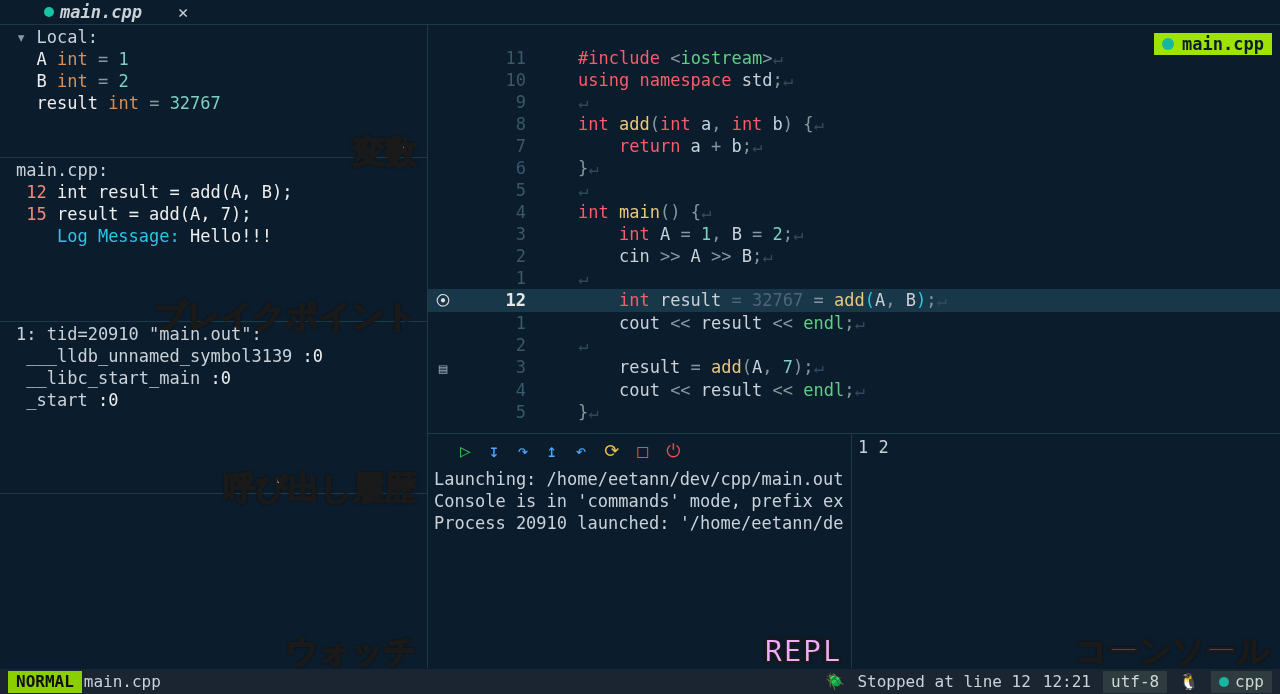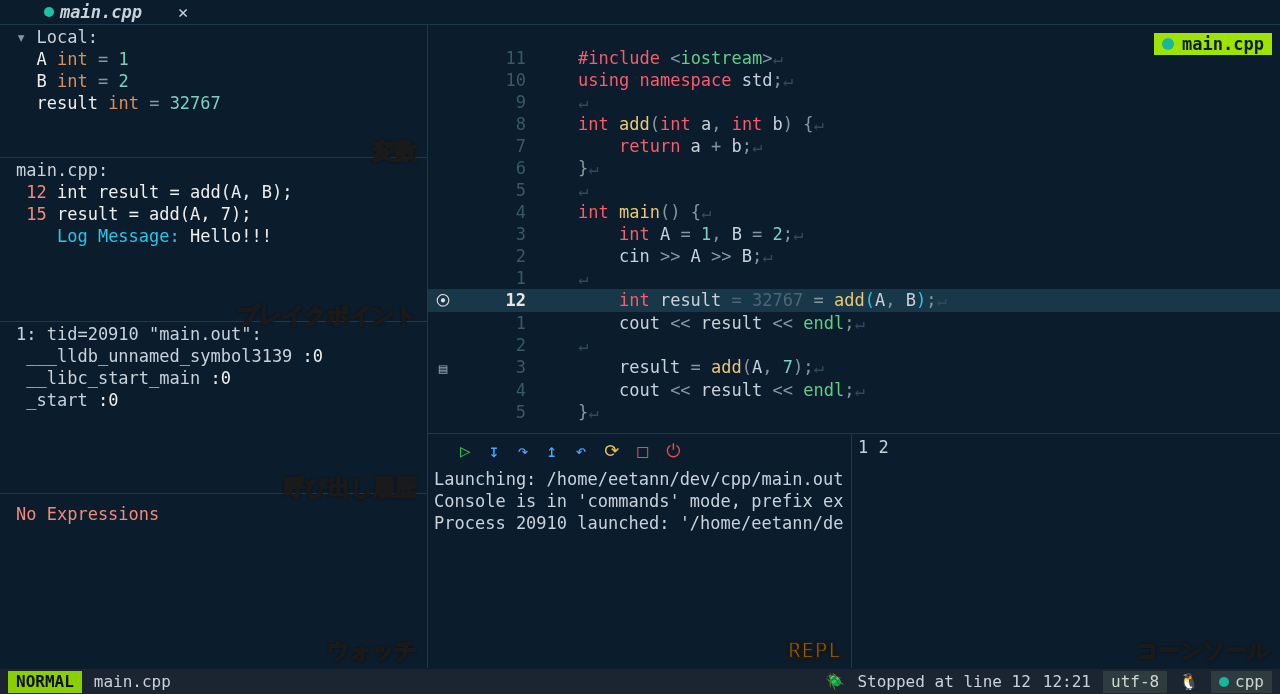--- a/index.html
+++ b/index.html
@@ -72,21 +72,21 @@
     display: flex;
     align-items: center;
     padding: 0 8px;
     font-size: 16px;
   }
   .mode-badge {
     background: #8ccf00;
     color: #101010;
     font-weight: bold;
     padding: 0 8px;
-    margin-right: 12px;
+    margin-right: 2px;
   }
   .filename-tag {
     position: absolute;
     top: 8px; right: 8px;
     background: #9fe400;
     color: #0b1c2c;
     font-weight: bold;
     padding: 0 8px;
     display: flex;
     align-items: center;
@@ -117,23 +117,23 @@
   .current-line-row .codecol{
     background: #18384a;
   }
   .eol { color:#2f4a5c; }
   .bp-break { color:#e0e0e0; font-size:15px;}
   .toolbar { display:flex; gap:18px; padding:4px 26px 6px 26px; font-size:18px;}
   .tb-green{color:#2fbf54;} .tb-blue{color:#4aa8ff;}
   .tb-yellow{color:#e6c14f;} .tb-red{color:#ef4a4a;}
   .annot {
     position: absolute;
-    color: #a16207;
+    color: #f0abfc;
     font-weight: 900;
-    font-size: 22px;
+    font-size: 32px;
     -webkit-text-stroke: 2px #1a1a1a;
     text-shadow: 0 0 3px #000;
     pointer-events: none;
     white-space: nowrap;
   }
   .status-right{ margin-left:auto; display:flex; gap:12px; align-items:center;}
   .bug{color:#9fe400;}
   .utf8{ background:#2e3b3f; color:#cfd8d0; padding:0 8px;}
   .linux{ color:#cfd8d0;}
   .cppbox{ background:#2e3b3f; color:#cfd8d0; padding:0 8px; display:flex; gap:6px; align-items:center;}
@@ -178,21 +178,20 @@
       <div class="line c-ident">1: tid=20910 "main.out":</div>
       <div id="stack-list">
           <div class="line"> <span class="c-ident">___lldb_unnamed_symbol3139 </span><span class="c-white">:0</span></div>
           <div class="line"> <span class="c-ident">__libc_start_main </span><span class="c-white">:0</span></div>
           <div class="line"> <span class="c-ident">_start </span><span class="c-white">:0</span></div>
         </div>
       <div class="annot" style="right:10px; bottom:-6px;">呼び出し履歴</div>
     </div>
 
     <div class="pane p4">
-      <div class="line" style="padding-top:8px;"><span class="c-salmon">No Expressions</span></div>
       <div class="annot" style="right:10px; bottom:6px;">ウォッチ</div>
     </div>
   </div>
 
   <div class="editor">
     <div class="filename-tag">
       <span class="dot2"></span>
       <span>main.cpp</span>
     </div>
     <div id="code-lines" style="padding-top:22px;">

